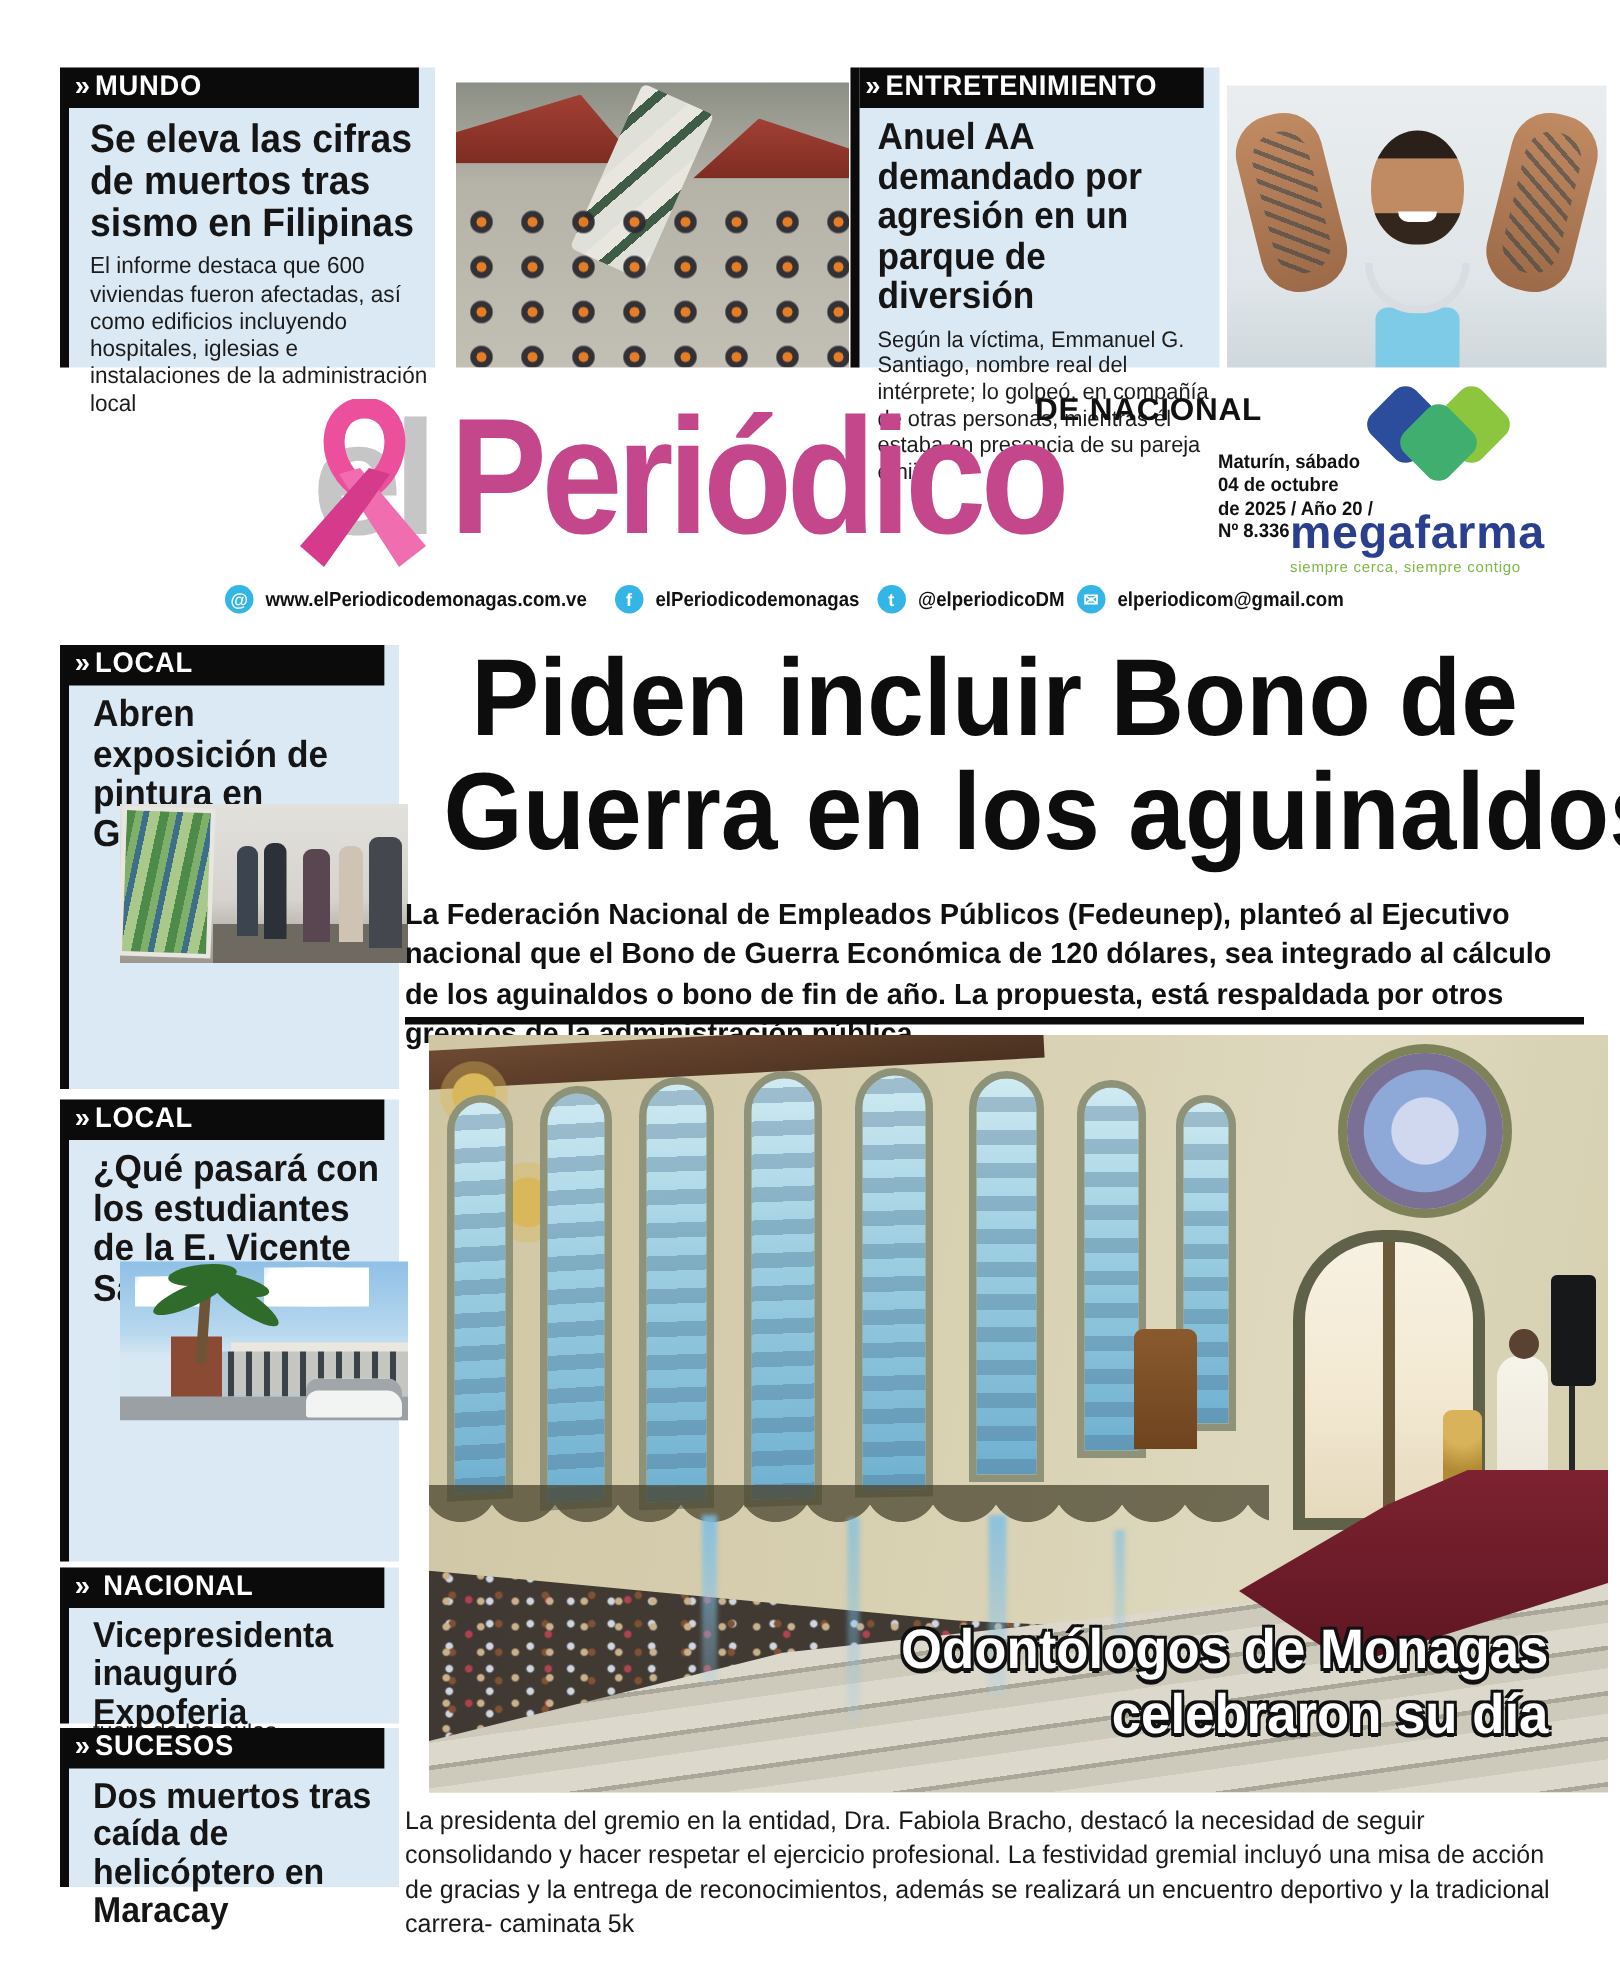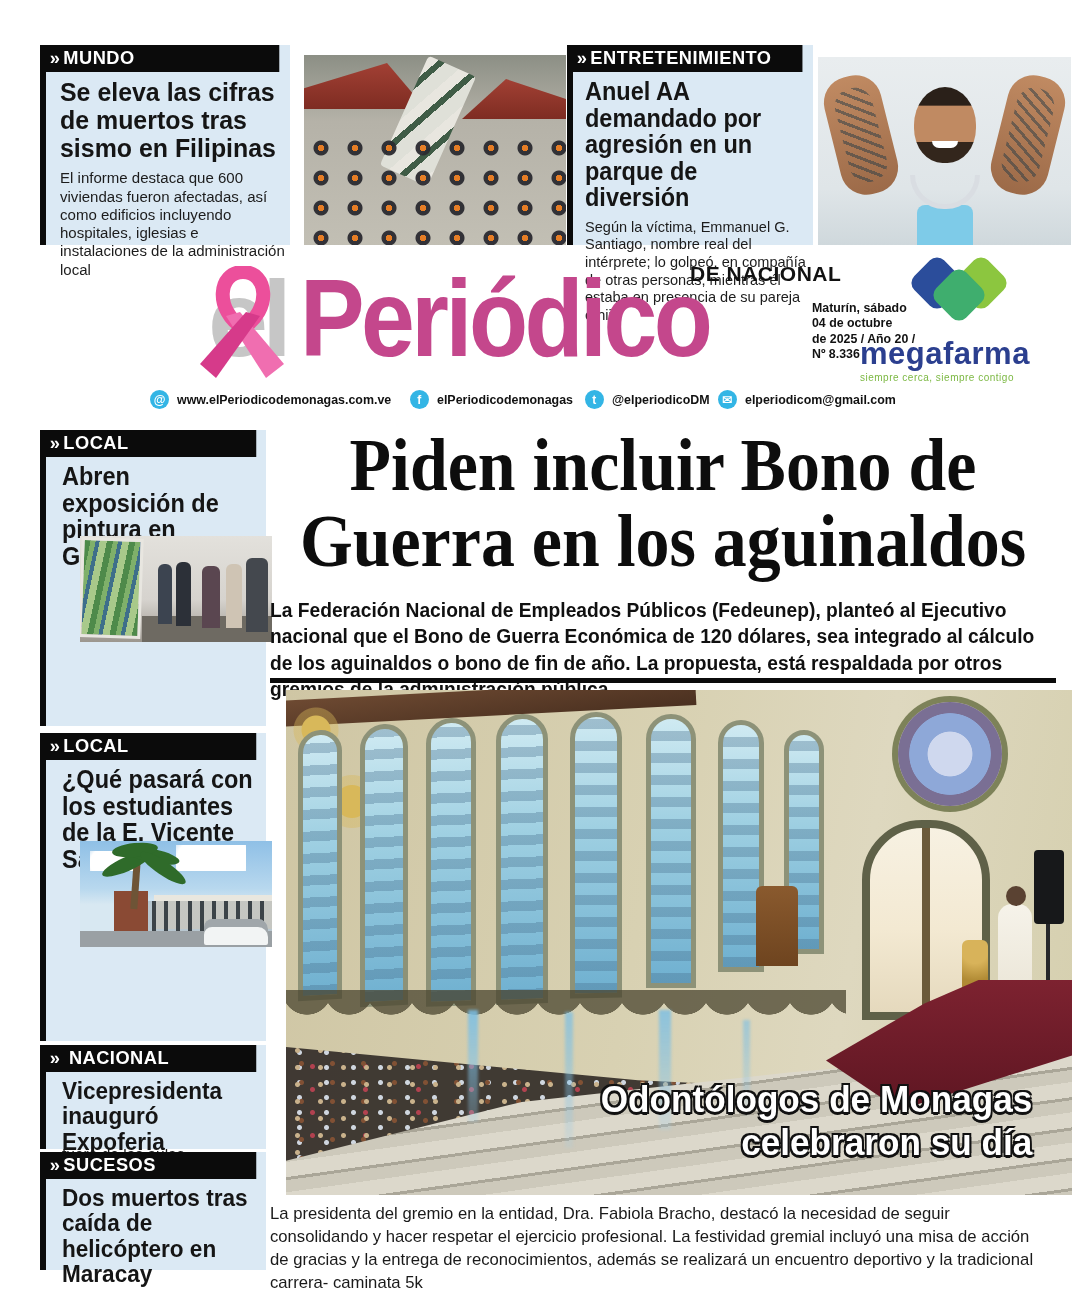--- a/index.html
+++ b/index.html
@@ -205,26 +205,26 @@
     <div class="abs" style="right:4px; bottom:2px; width:64px; height:26px; background:#f2f4f4; border-radius:8px 10px 2px 2px; box-shadow:inset 0 8px 0 rgba(60,70,80,.45);"></div>
   </div>
   <div class="box-body" style="font-size:16px; margin:180px 6px 0 16px; width:204px;">Representantes expresaron su preocupación por retrasos en trabajos de rehabilitación del plantel, lo que mantiene a los niños fuera de las aulas</div>
 </div>
 
 <div class="abs news-box" style="left:40px; top:1045px; width:226px; height:104px;">
   <div class="tag-bar" style="width:219px;"><span class="chev">»</span>&nbsp;<span>NACIONAL</span></div>
   <div class="box-head" style="font-size:24px; margin:6px 6px 0 16px; width:206px;">Vicepresidenta inauguró Expoferia Navideña</div>
 </div>
 
-<div class="abs news-box" style="left:40px; top:1152px; width:226px; height:118px;">
+<div class="abs news-box" style="left:40px; top:1152px; width:226px; height:106px;">
   <div class="tag-bar" style="width:219px;"><span class="chev">»</span><span>SUCESOS</span></div>
   <div class="box-head" style="font-size:24px; margin:6px 6px 0 16px; width:206px;">Dos muertos tras caída de helicóptero en Maracay</div>
 </div>
 
-<div class="abs" style="left:268px; top:428px; width:790px;font-family:Liberation Serif, serif;">
+<div class="abs" style="left:268px; top:428px; width:790px;">
   <div class="main-head">Piden incluir Bono de</div>
   <div class="main-head">Guerra en los aguinaldos</div>
 </div>
 
 <div class="abs lede" style="left:270px; top:597px; width:788px;">La Federación Nacional de Empleados Públicos (Fedeunep), planteó al Ejecutivo nacional que el Bono de Guerra Económica de 120 dólares, sea integrado al cálculo de los aguinaldos o bono de fin de año. La propuesta, está respaldada por otros gremios de la administración pública</div>
 
 <div class="abs rule" style="left:270px; top:678px; width:786px; height:5px;"></div>
 
 <div class="abs photo church" style="left:270px; top:690px; width:786px; height:505px;">
   <div class="beam" style="left:-10px; top:0; width:420px; height:26px;"></div>

